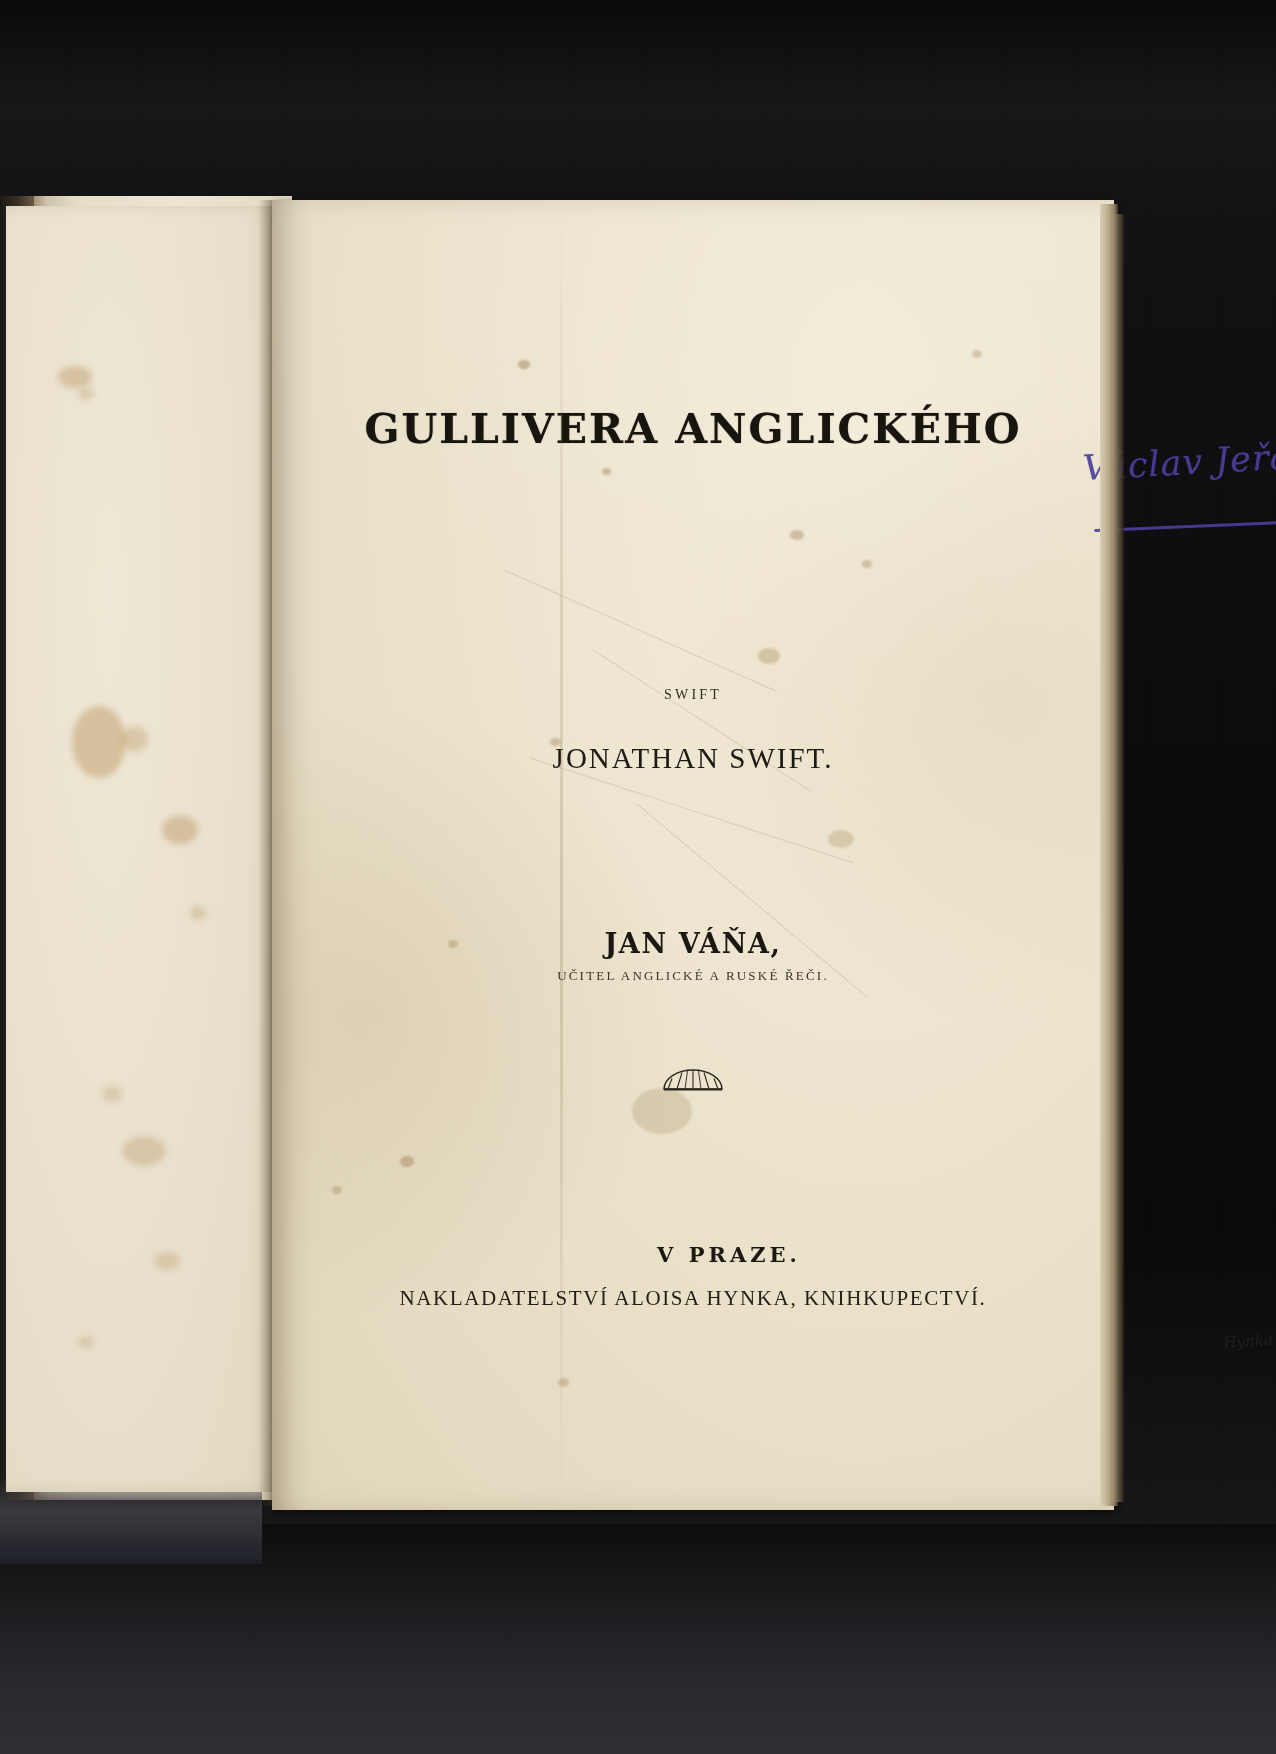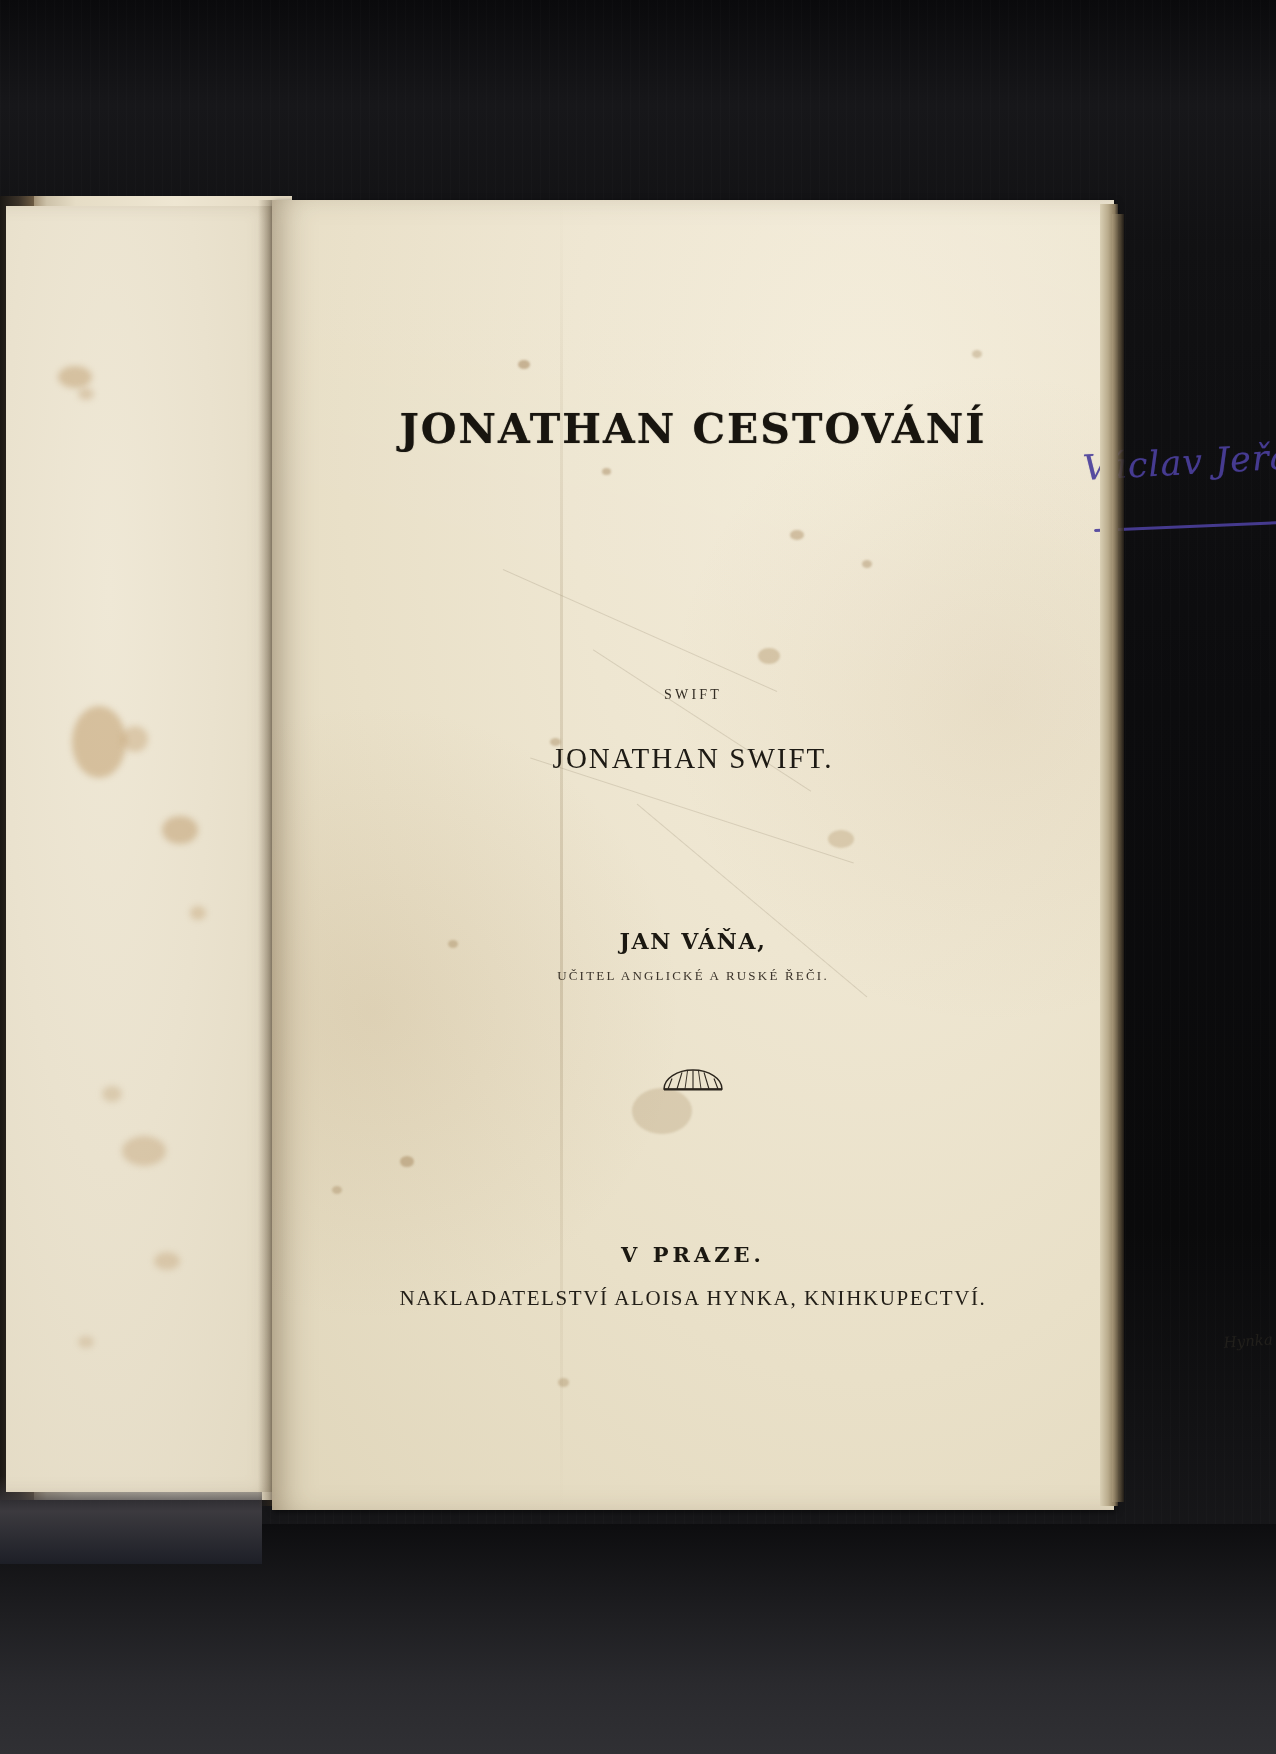--- a/index.html
+++ b/index.html
@@ -219,21 +219,21 @@
     top: 668px;
     font-family: "Liberation Serif", serif;
     font-size: 16px;
     letter-spacing: 3.4px;
     color: #352e24;
   }
   .translator {
     top: 728px;
     font-family: "DejaVu Serif", serif;
     font-weight: 700;
-    font-size: 22px;
+    font-size: 27px;
     letter-spacing: 1.6px;
     color: #1b1811;
   }
   .translator-role {
     top: 768px;
     font-family: "Liberation Serif", serif;
     font-size: 13px;
     letter-spacing: 2.2px;
     color: #3a332a;
   }
@@ -241,20 +241,21 @@
     top: 868px;
     height: 30px;
   }
   .city {
     top: 1042px;
     font-family: "DejaVu Serif", serif;
     font-weight: 700;
     font-size: 21px;
     letter-spacing: 4px;
     color: #1b1811;
+    margin-left: 36px;
   }
   .publisher {
     top: 1086px;
     font-family: "Liberation Serif", serif;
     font-size: 21px;
     letter-spacing: 1.6px;
     color: #221e17;
   }
 
   
@@ -345,21 +346,21 @@
   <div class="scratch" style="left:300px; top:520px; width:260px; height:1px; transform:rotate(33deg);"></div>
   <div class="scratch" style="left:250px; top:610px; width:340px; height:1px; transform:rotate(18deg);"></div>
   <div class="scratch" style="left:330px; top:700px; width:300px; height:1px; transform:rotate(40deg);"></div>
 
   <div id="signature">
     <div class="sig-text">Václav Jeřábek</div>
     <div class="sig-rule"></div>
 
   </div>
 
-  <div class="tp-block main-title">JONATHAN CESTOVÁNÍ</div>
+  <div class="tp-block main-title">GULLIVERA ANGLICKÉHO</div>
 
 
 
   <div class="tp-block napsal">SWIFT</div>
   <div class="tp-block author">JONATHAN SWIFT.</div>
 
   <div class="tp-block translator">JAN VÁŇA,</div>
   <div class="tp-block translator-role">UČITEL ANGLICKÉ A RUSKÉ ŘEČI.</div>
 
   <div class="tp-block ornament">

